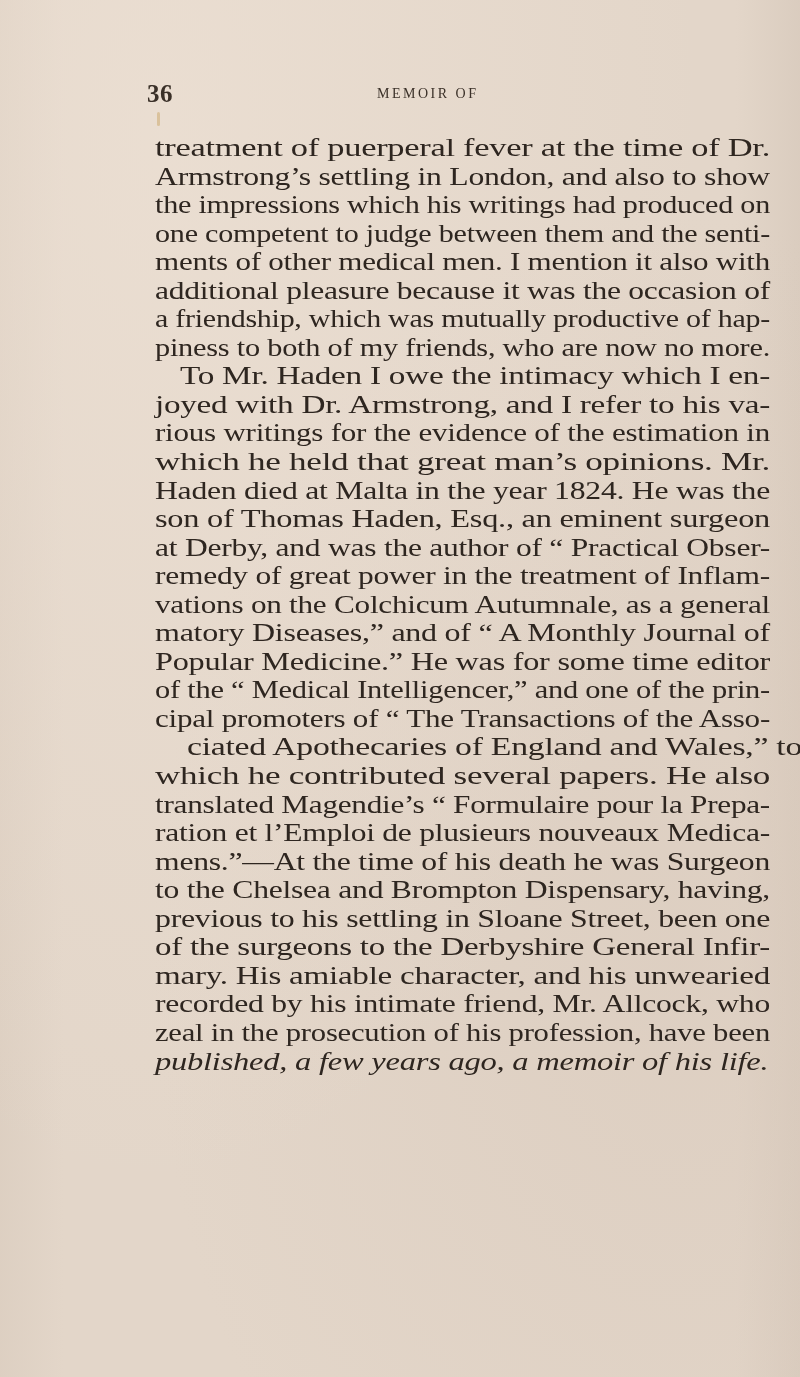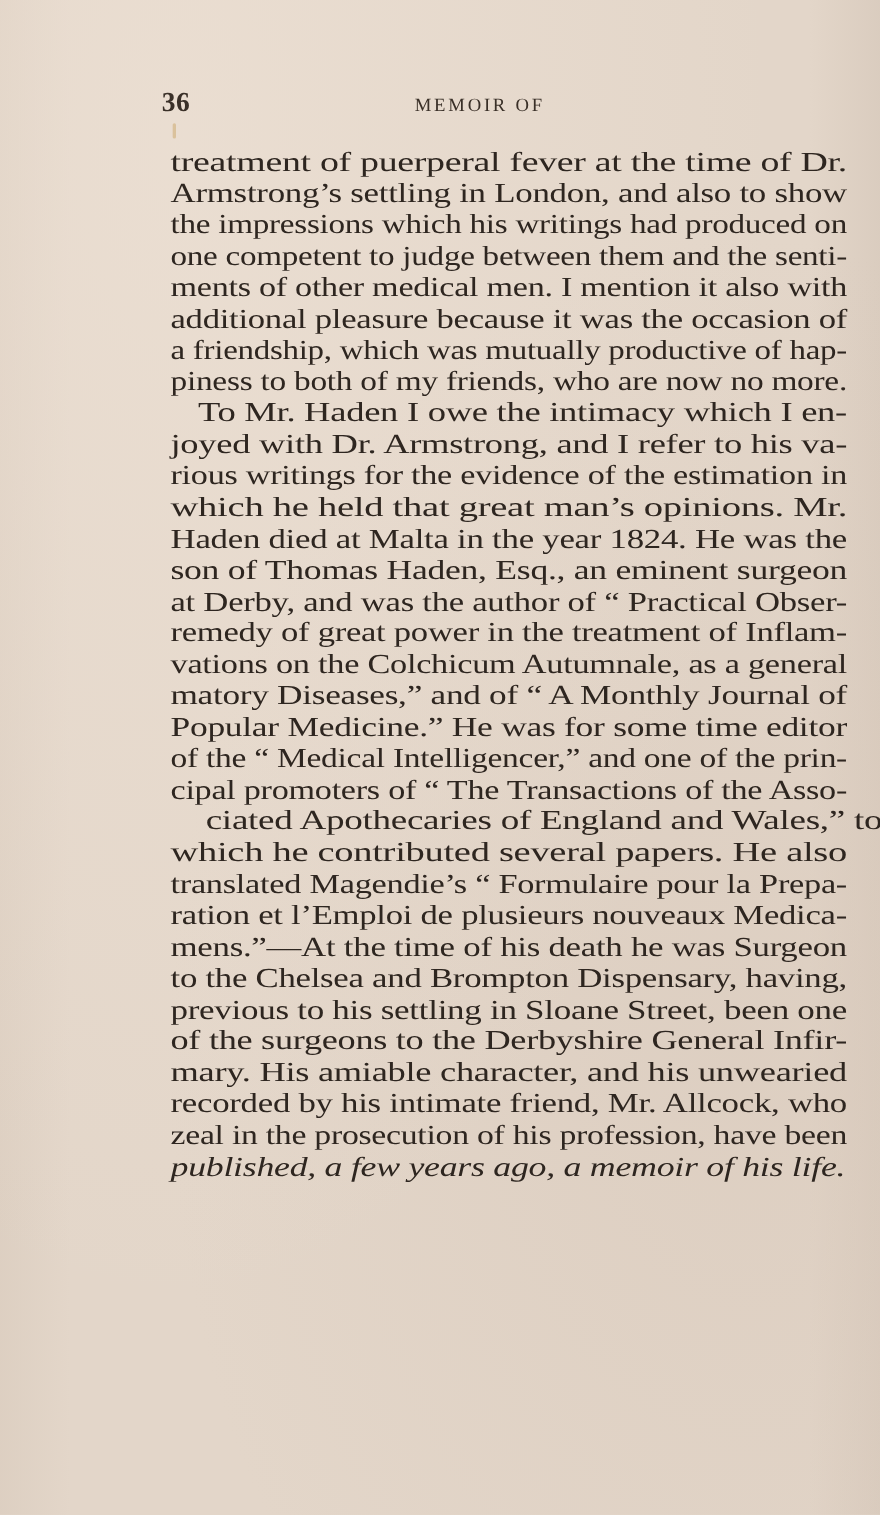--- a/index.html
+++ b/index.html
@@ -39,21 +39,21 @@
       top: 0;
       font-size: 25px;
       font-weight: bold;
       letter-spacing: 0.5px;
       color: #3a3028;
     }
     .running-title {
       position: absolute;
       left: 230px;
       top: 6px;
-      font-size: 17px;
+      font-size: 14px;
       letter-spacing: 2.5px;
       color: #3a3028;
     }
     .body-text {
       position: absolute;
       top: 134px;
       left: 155px;
       width: 615px;
     }
     .line {

